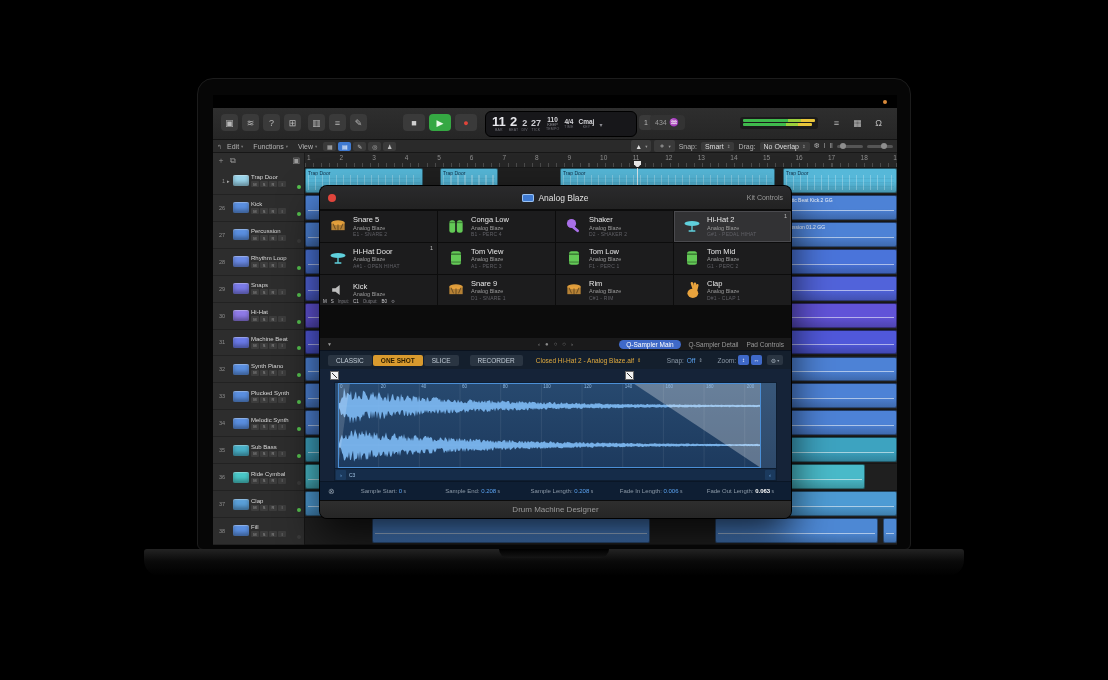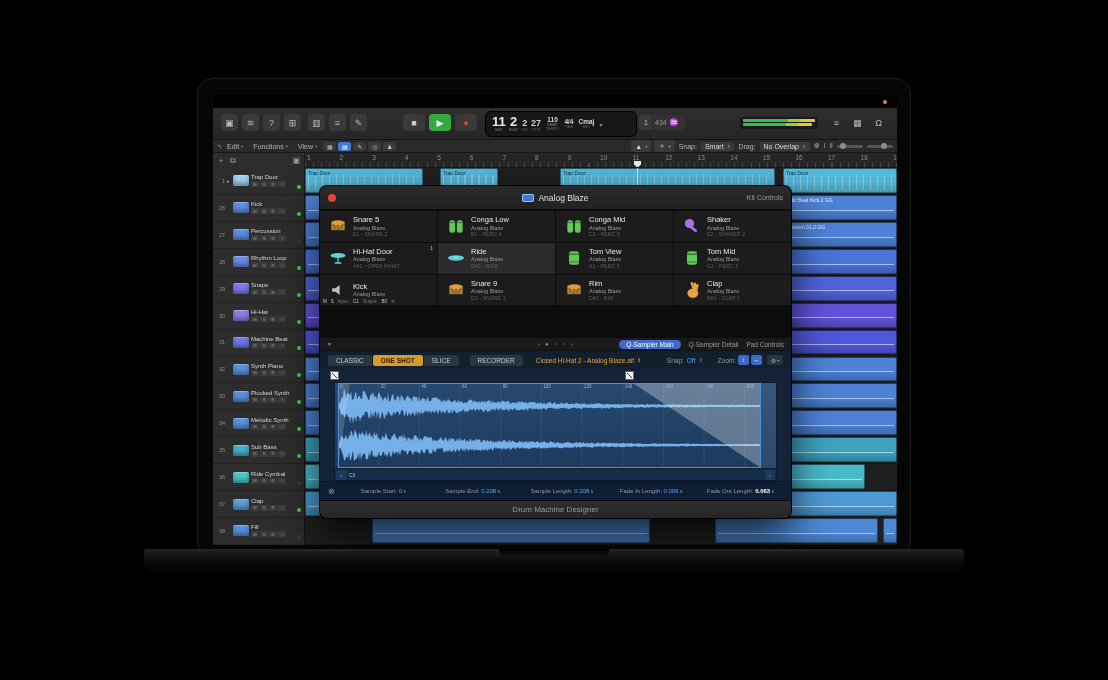--- a/index.html
+++ b/index.html
@@ -735,75 +735,75 @@
               <rect x="13" y="7" width="7" height="1.6" fill="#00000055"></rect>
             </svg></span>
           <span class="ptxt">
             <span class="pname">Conga Low</span>
             <span class="pkit">Analog Blaze</span>
             <span class="pmap">B1 - PERC 4</span>
           </span>
         </div>
         <div class="pad">
           <span class="picon"><svg xmlns="http://www.w3.org/2000/svg" viewBox="0 0 24 24" width="20" height="20">
-              <rect x="4" y="5" width="7" height="15" rx="3" fill="#63c956"></rect>
-              <rect x="13" y="5" width="7" height="15" rx="3" fill="#63c956"></rect>
-              <rect x="4" y="7" width="7" height="1.6" fill="#00000055"></rect>
-              <rect x="13" y="7" width="7" height="1.6" fill="#00000055"></rect>
-            </svg></span>
-          <span class="ptxt">
-            <span class="pname">Conga Mid</span>
-            <span class="pkit">Analog Blaze</span>
-            <span class="pmap">C2 - PERC 5</span>
-          </span>
-        </div>
-        <div class="pad">
-          <span class="picon"><svg xmlns="http://www.w3.org/2000/svg" viewBox="0 0 24 24" width="20" height="20">
               <circle cx="9" cy="9" r="5.5" fill="#a96fe8"></circle>
               <rect x="11" y="11" width="10" height="3.4" rx="1.6" transform="rotate(40 11 11)" fill="#a96fe8"></rect>
             </svg></span>
           <span class="ptxt">
             <span class="pname">Shaker</span>
             <span class="pkit">Analog Blaze</span>
             <span class="pmap">D2 - SHAKER 2</span>
           </span>
         </div>
-        <div class="pad">
+        <div class="pad selected">
           <span class="picon"><svg xmlns="http://www.w3.org/2000/svg" viewBox="0 0 24 24" width="20" height="20">
               <ellipse cx="12" cy="9" rx="9" ry="3" fill="#5fd0dc"></ellipse>
               <path d="M12 12 L12 18 M8 18 L16 18" stroke="#5fd0dc" stroke-width="1.6"></path>
             </svg></span>
           <span class="ptxt">
+            <span class="pname">Hi-Hat 2</span>
+            <span class="pkit">Analog Blaze</span>
+            <span class="pmap">G#1 - PEDAL HIHAT</span>
+          </span>
+          <span class="pbadge">1</span>
+        </div>
+        <div class="pad">
+          <span class="picon"><svg xmlns="http://www.w3.org/2000/svg" viewBox="0 0 24 24" width="20" height="20">
+              <ellipse cx="12" cy="9" rx="9" ry="3" fill="#5fd0dc"></ellipse>
+              <path d="M12 12 L12 18 M8 18 L16 18" stroke="#5fd0dc" stroke-width="1.6"></path>
+            </svg></span>
+          <span class="ptxt">
             <span class="pname">Hi-Hat Door</span>
             <span class="pkit">Analog Blaze</span>
             <span class="pmap">A#1 - OPEN HIHAT</span>
           </span>
           <span class="pbadge">1</span>
-        </div>
-        <div class="pad lit">
-          <span class="picon"><svg xmlns="http://www.w3.org/2000/svg" viewBox="0 0 24 24" width="20" height="20">
-              <ellipse cx="12" cy="12" rx="9.5" ry="3.2" fill="#5fd0dc"></ellipse>
-              <ellipse cx="12" cy="11.2" rx="3" ry="1" fill="#ffffff66"></ellipse>
-            </svg></span>
-          <span class="ptxt">
-            <span class="pname">Ride</span>
-            <span class="pkit">Analog Blaze</span>
-            <span class="pmap">D#2 - RIDE</span>
-          </span>
         </div>
         <div class="pad">
           <span class="picon"><svg xmlns="http://www.w3.org/2000/svg" viewBox="0 0 24 24" width="20" height="20">
               <rect x="6" y="4" width="12" height="16" rx="3" fill="#63c956"></rect>
               <rect x="6" y="6.5" width="12" height="1.8" fill="#00000066"></rect>
               <rect x="6" y="16" width="12" height="1.8" fill="#00000044"></rect>
             </svg></span>
           <span class="ptxt">
             <span class="pname">Tom View</span>
             <span class="pkit">Analog Blaze</span>
             <span class="pmap">A1 - PERC 3</span>
+          </span>
+        </div>
+        <div class="pad">
+          <span class="picon"><svg xmlns="http://www.w3.org/2000/svg" viewBox="0 0 24 24" width="20" height="20">
+              <rect x="6" y="4" width="12" height="16" rx="3" fill="#63c956"></rect>
+              <rect x="6" y="6.5" width="12" height="1.8" fill="#00000066"></rect>
+              <rect x="6" y="16" width="12" height="1.8" fill="#00000044"></rect>
+            </svg></span>
+          <span class="ptxt">
+            <span class="pname">Tom Low</span>
+            <span class="pkit">Analog Blaze</span>
+            <span class="pmap">F1 - PERC 1</span>
           </span>
         </div>
         <div class="pad">
           <span class="picon"><svg xmlns="http://www.w3.org/2000/svg" viewBox="0 0 24 24" width="20" height="20">
               <rect x="6" y="4" width="12" height="16" rx="3" fill="#63c956"></rect>
               <rect x="6" y="6.5" width="12" height="1.8" fill="#00000066"></rect>
               <rect x="6" y="16" width="12" height="1.8" fill="#00000044"></rect>
             </svg></span>
           <span class="ptxt">
             <span class="pname">Tom Mid</span>

